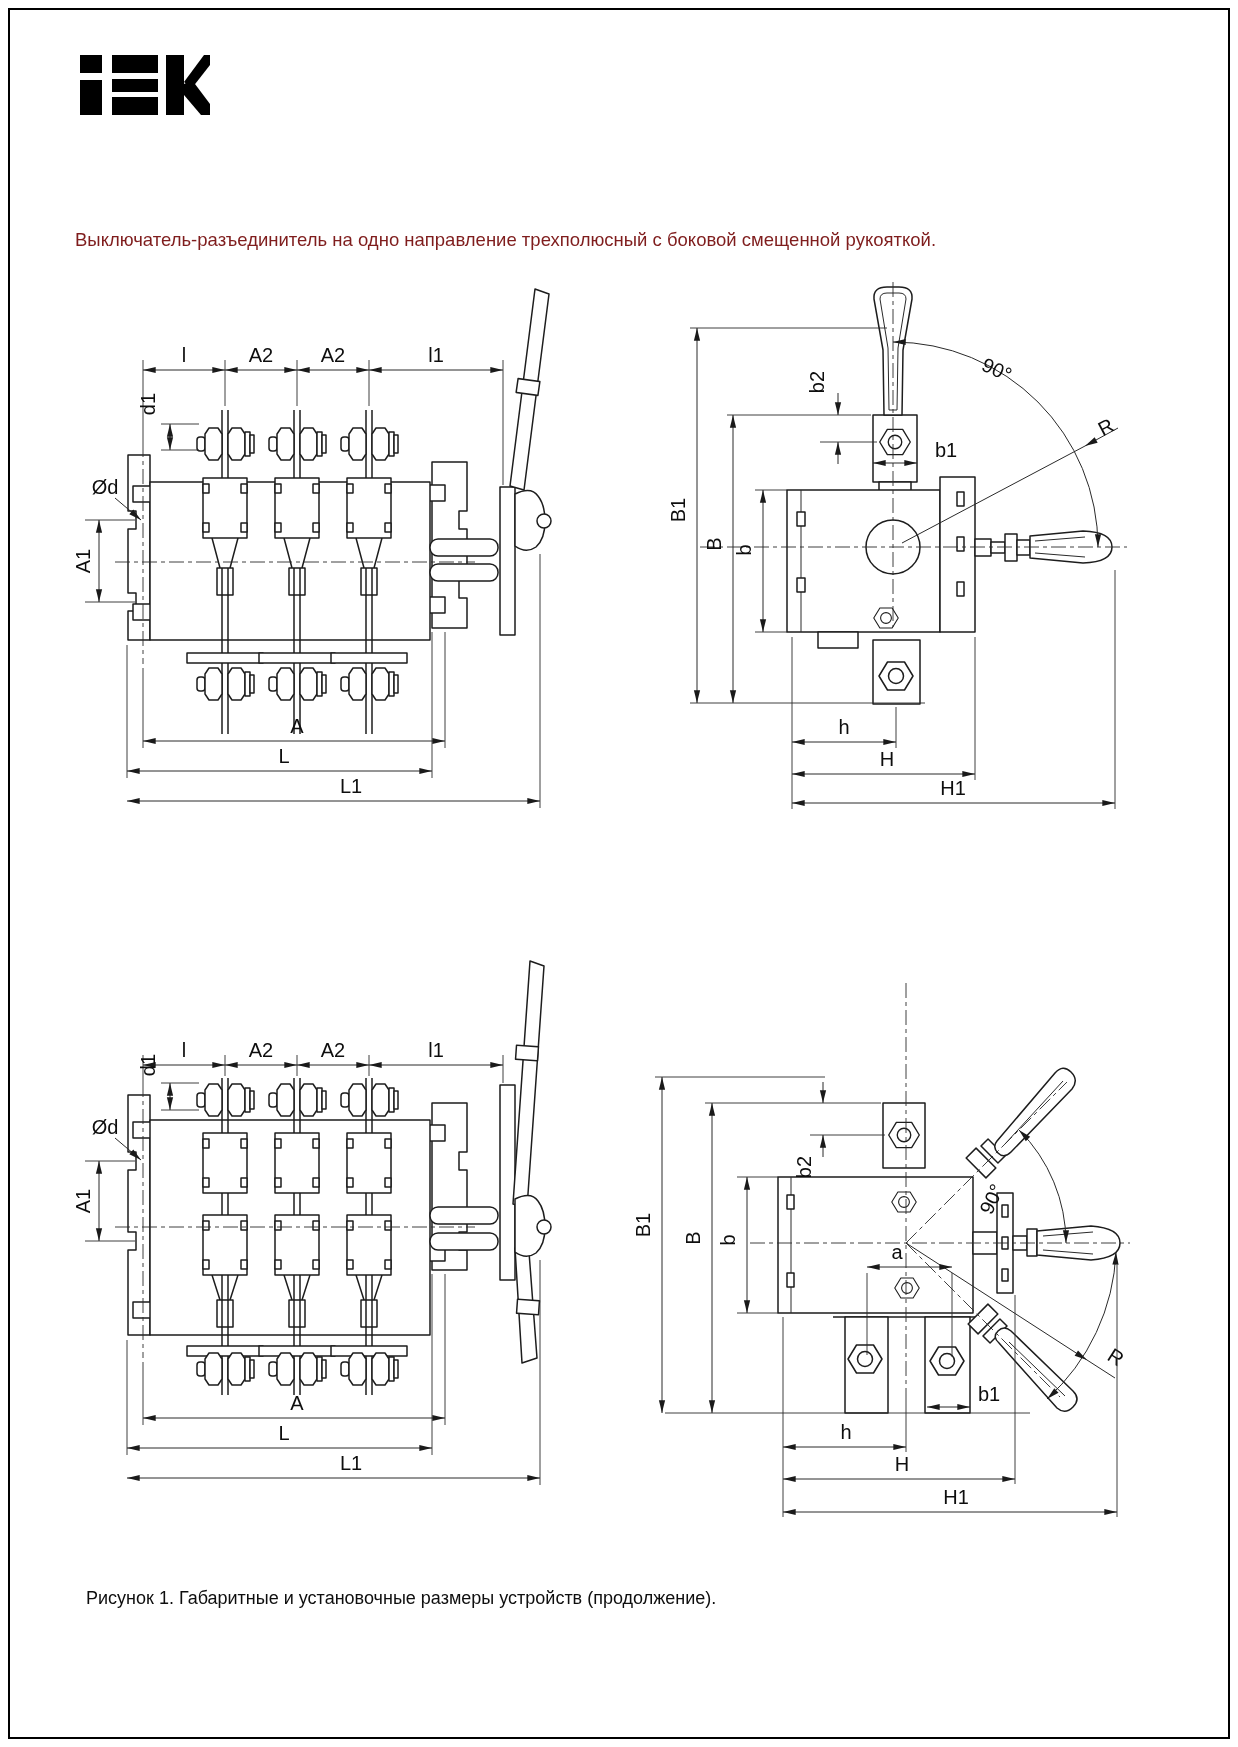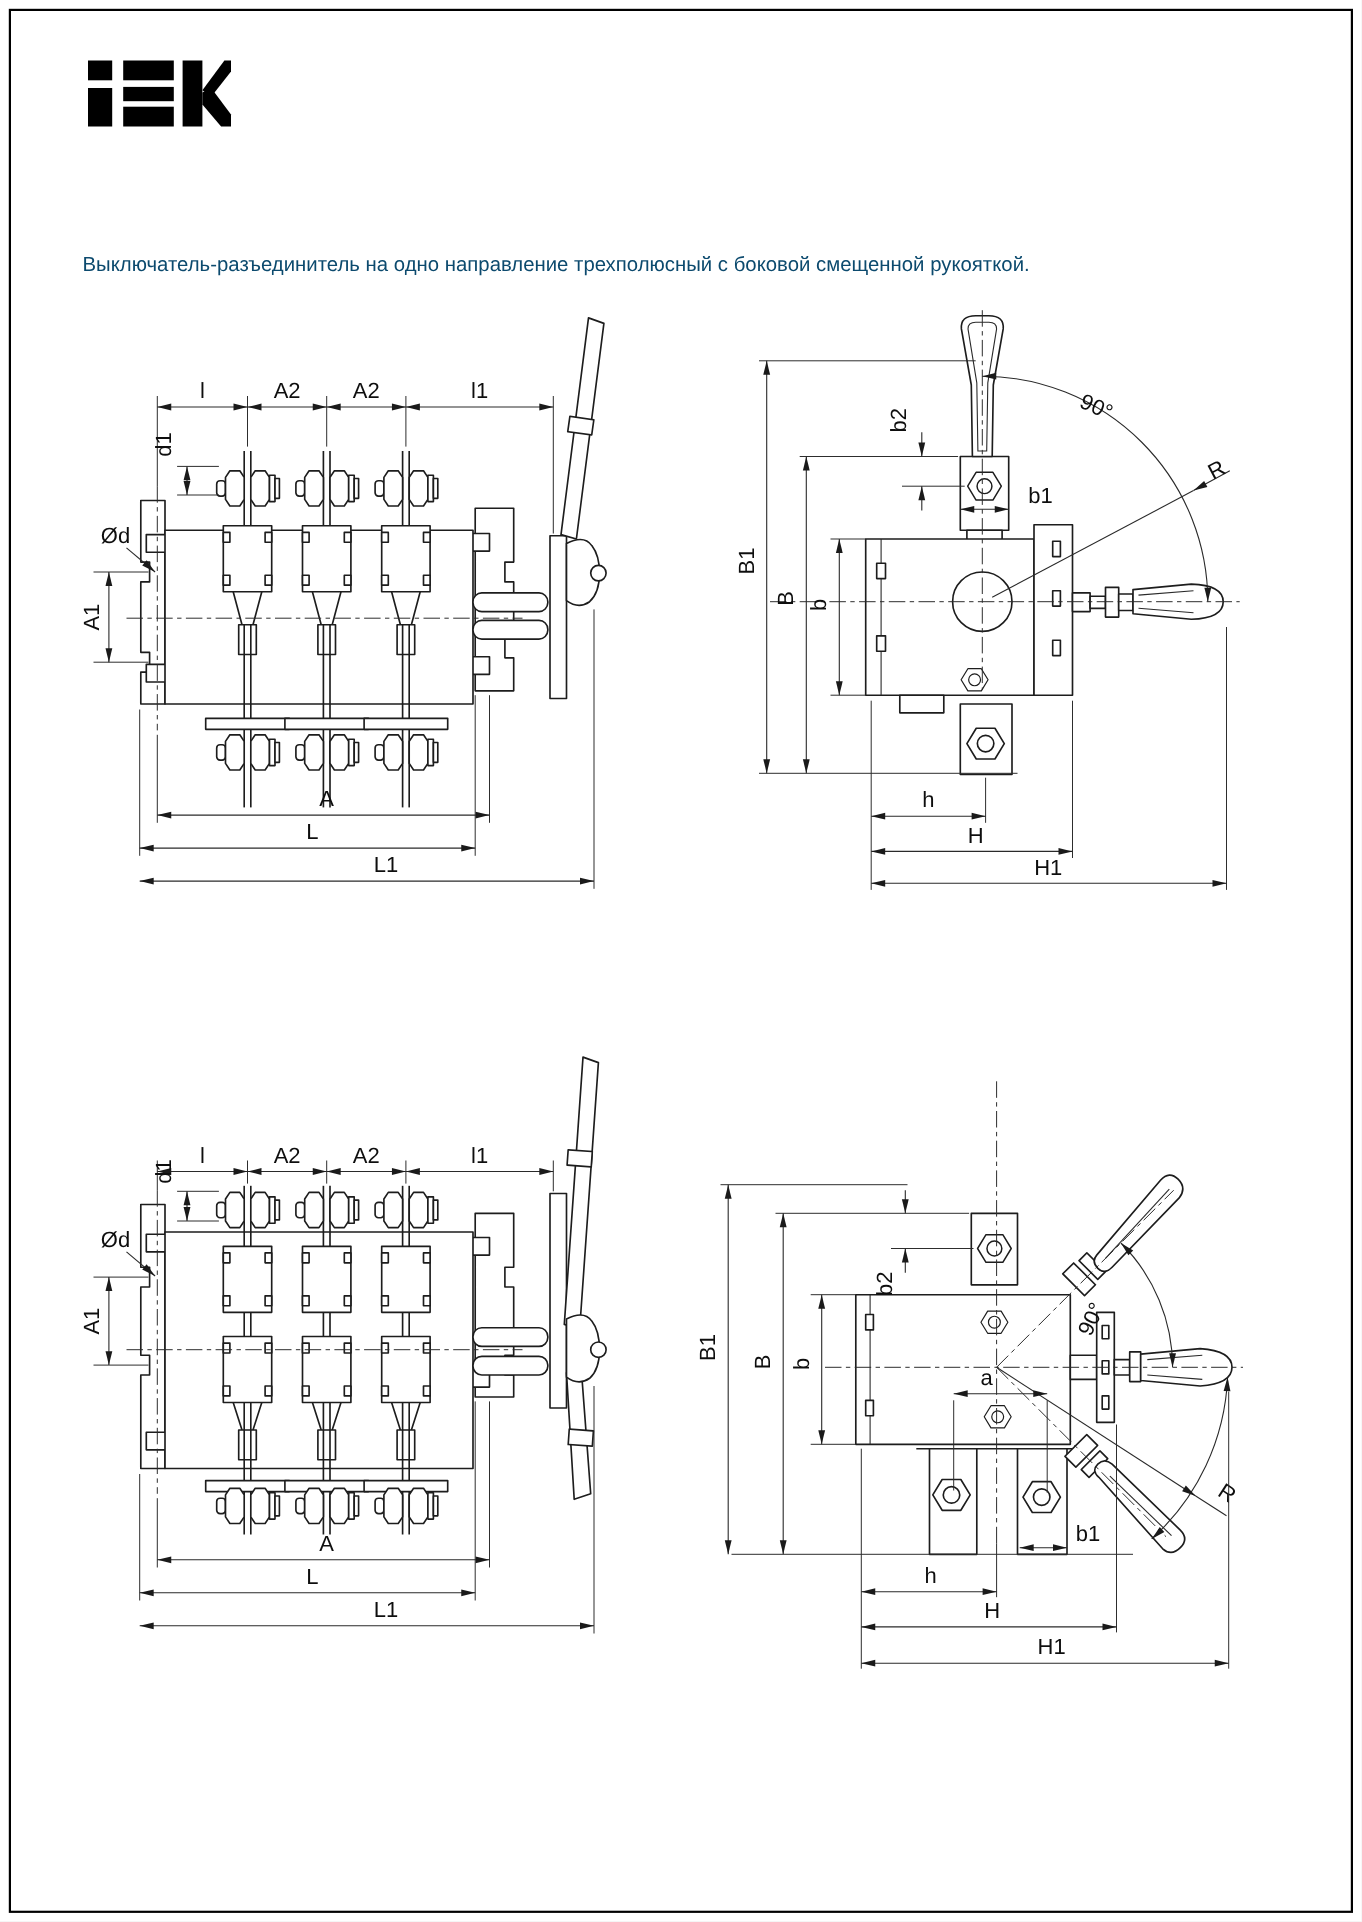--- a/index.html
+++ b/index.html
@@ -1,18 +1,18 @@
 <!DOCTYPE html>
 <html><head>
 <meta charset="utf-8">
 <style>
   html,body{margin:0;padding:0;background:#e8e8e8;}
   .page{position:relative;width:1238px;height:1747px;background:#fff;font-family:"Liberation Sans",sans-serif;color:#111;overflow:hidden;margin:0 auto;}
   .frame{position:absolute;inset:8px;border:2.5px solid #000;pointer-events:none;}
-  .title{position:absolute;left:75px;font-size:18.5px;white-space:nowrap;color:#0c4a6e;}
+  .title{position:absolute;left:75px;font-size:18.5px;white-space:nowrap;color:#7f1d1d;}
   .caption{position:absolute;left:86px;font-size:18px;color:#0e0e0e;}
   svg{position:absolute;overflow:visible;}
   .part{fill:#fff;stroke:#1d1d1d;stroke-width:1.5;stroke-linejoin:round;}
   .ol{fill:none;stroke:#1d1d1d;stroke-width:1.5;stroke-linejoin:round;}
   .dl{fill:none;stroke:#2a2a2a;stroke-width:1;}
   .ext{stroke:#2a2a2a;stroke-width:0.9;}
   .cl{fill:none;stroke:#2a2a2a;stroke-width:0.9;stroke-dasharray:15 4 4 4;}
   .dt{font-family:"Liberation Sans",sans-serif;font-size:20px;fill:#0e0e0e;text-anchor:middle;}
 </style>
 </head>
@@ -453,13 +453,14 @@
       <text class="dt" x="231" y="484">h</text>
       <line class="ext" x1="400" y1="340" x2="400" y2="529"></line>
       <line class="dl" marker-start="url(#arr)" marker-end="url(#arr)" x1="168" y1="524" x2="400" y2="524"></line>
       <text class="dt" x="287" y="516">H</text>
       <line class="ext" x1="502" y1="310" x2="502" y2="562"></line>
       <line class="dl" marker-start="url(#arr)" marker-end="url(#arr)" x1="168" y1="557" x2="502" y2="557"></line>
       <text class="dt" x="341" y="549">H1</text>
     </g>
   </svg>
 
+  <div class="caption" style="top:1588px">Рисунок 1. Габаритные и установочные размеры устройств (продолжение).</div>
 </div>
 
 </body></html>

